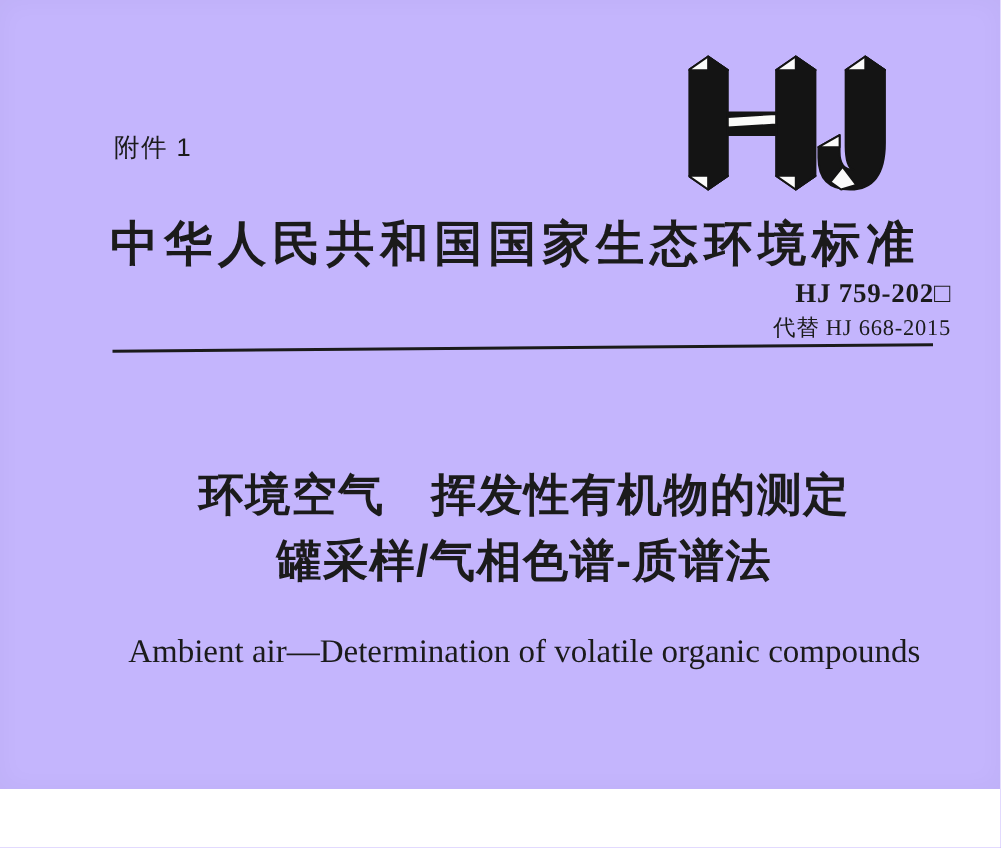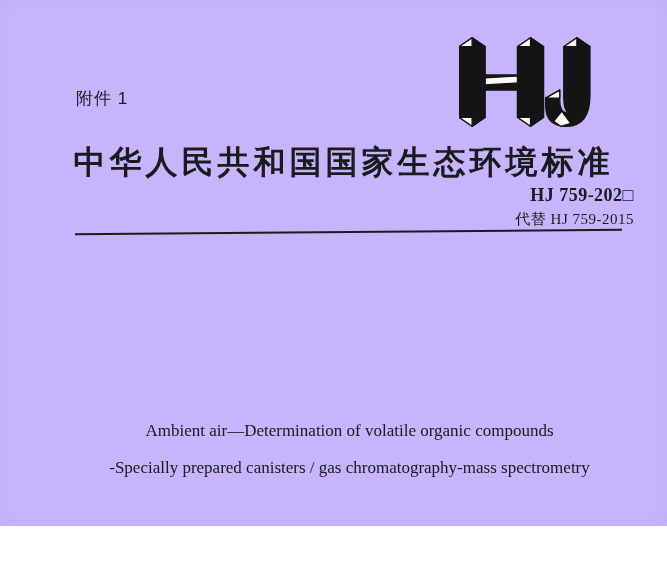--- a/index.html
+++ b/index.html
@@ -98,21 +98,21 @@
     white-space: nowrap;
   }
   .title-en {
     position: absolute;
     left: 0;
     width: 100%;
     box-sizing: border-box;
     padding-left: 32px;
     text-align: center;
     font-family: "Liberation Serif", serif;
-    font-size: 17px;
+    font-size: 22px;
     white-space: nowrap;
   }
   .title-en.line1 { top: 421px; }
   .title-en.line2 { top: 458px; }
   .draft {
     position: absolute;
     left: 0;
     top: 493px;
     width: 100%;
     box-sizing: border-box;
@@ -157,24 +157,27 @@
         <polygon points="86,61 100,53 100,61" fill="#fbfbfa"></polygon>
         <polygon points="94,84 102,74 111,86 101,89" fill="#fbfbfa"></polygon>
       </g>
     </svg>
   </div>
 
   <h1 class="org-title">中华人民共和国国家生态环境标准</h1>
 
   <div class="std-num">
     <div class="num">HJ 759-202□</div>
-    <div class="replaces">代替 HJ 759-2015</div>
+    <div class="replaces">代替 HJ 668-2015</div>
   </div>
 
   <div class="rule"></div>
 
+  <div class="title-zh">
+    <div>环境空气　挥发性有机物的测定</div>
+    <div>罐采样/气相色谱-质谱法</div>
+  </div>
 
   <div class="title-en line1">Ambient air—Determination of volatile organic compounds</div>
 
-  <div class="title-en line2">-Specially prepared canisters / gas chromatography-mass spectrometry</div>
 
 
 </div>
 
 </body></html>

